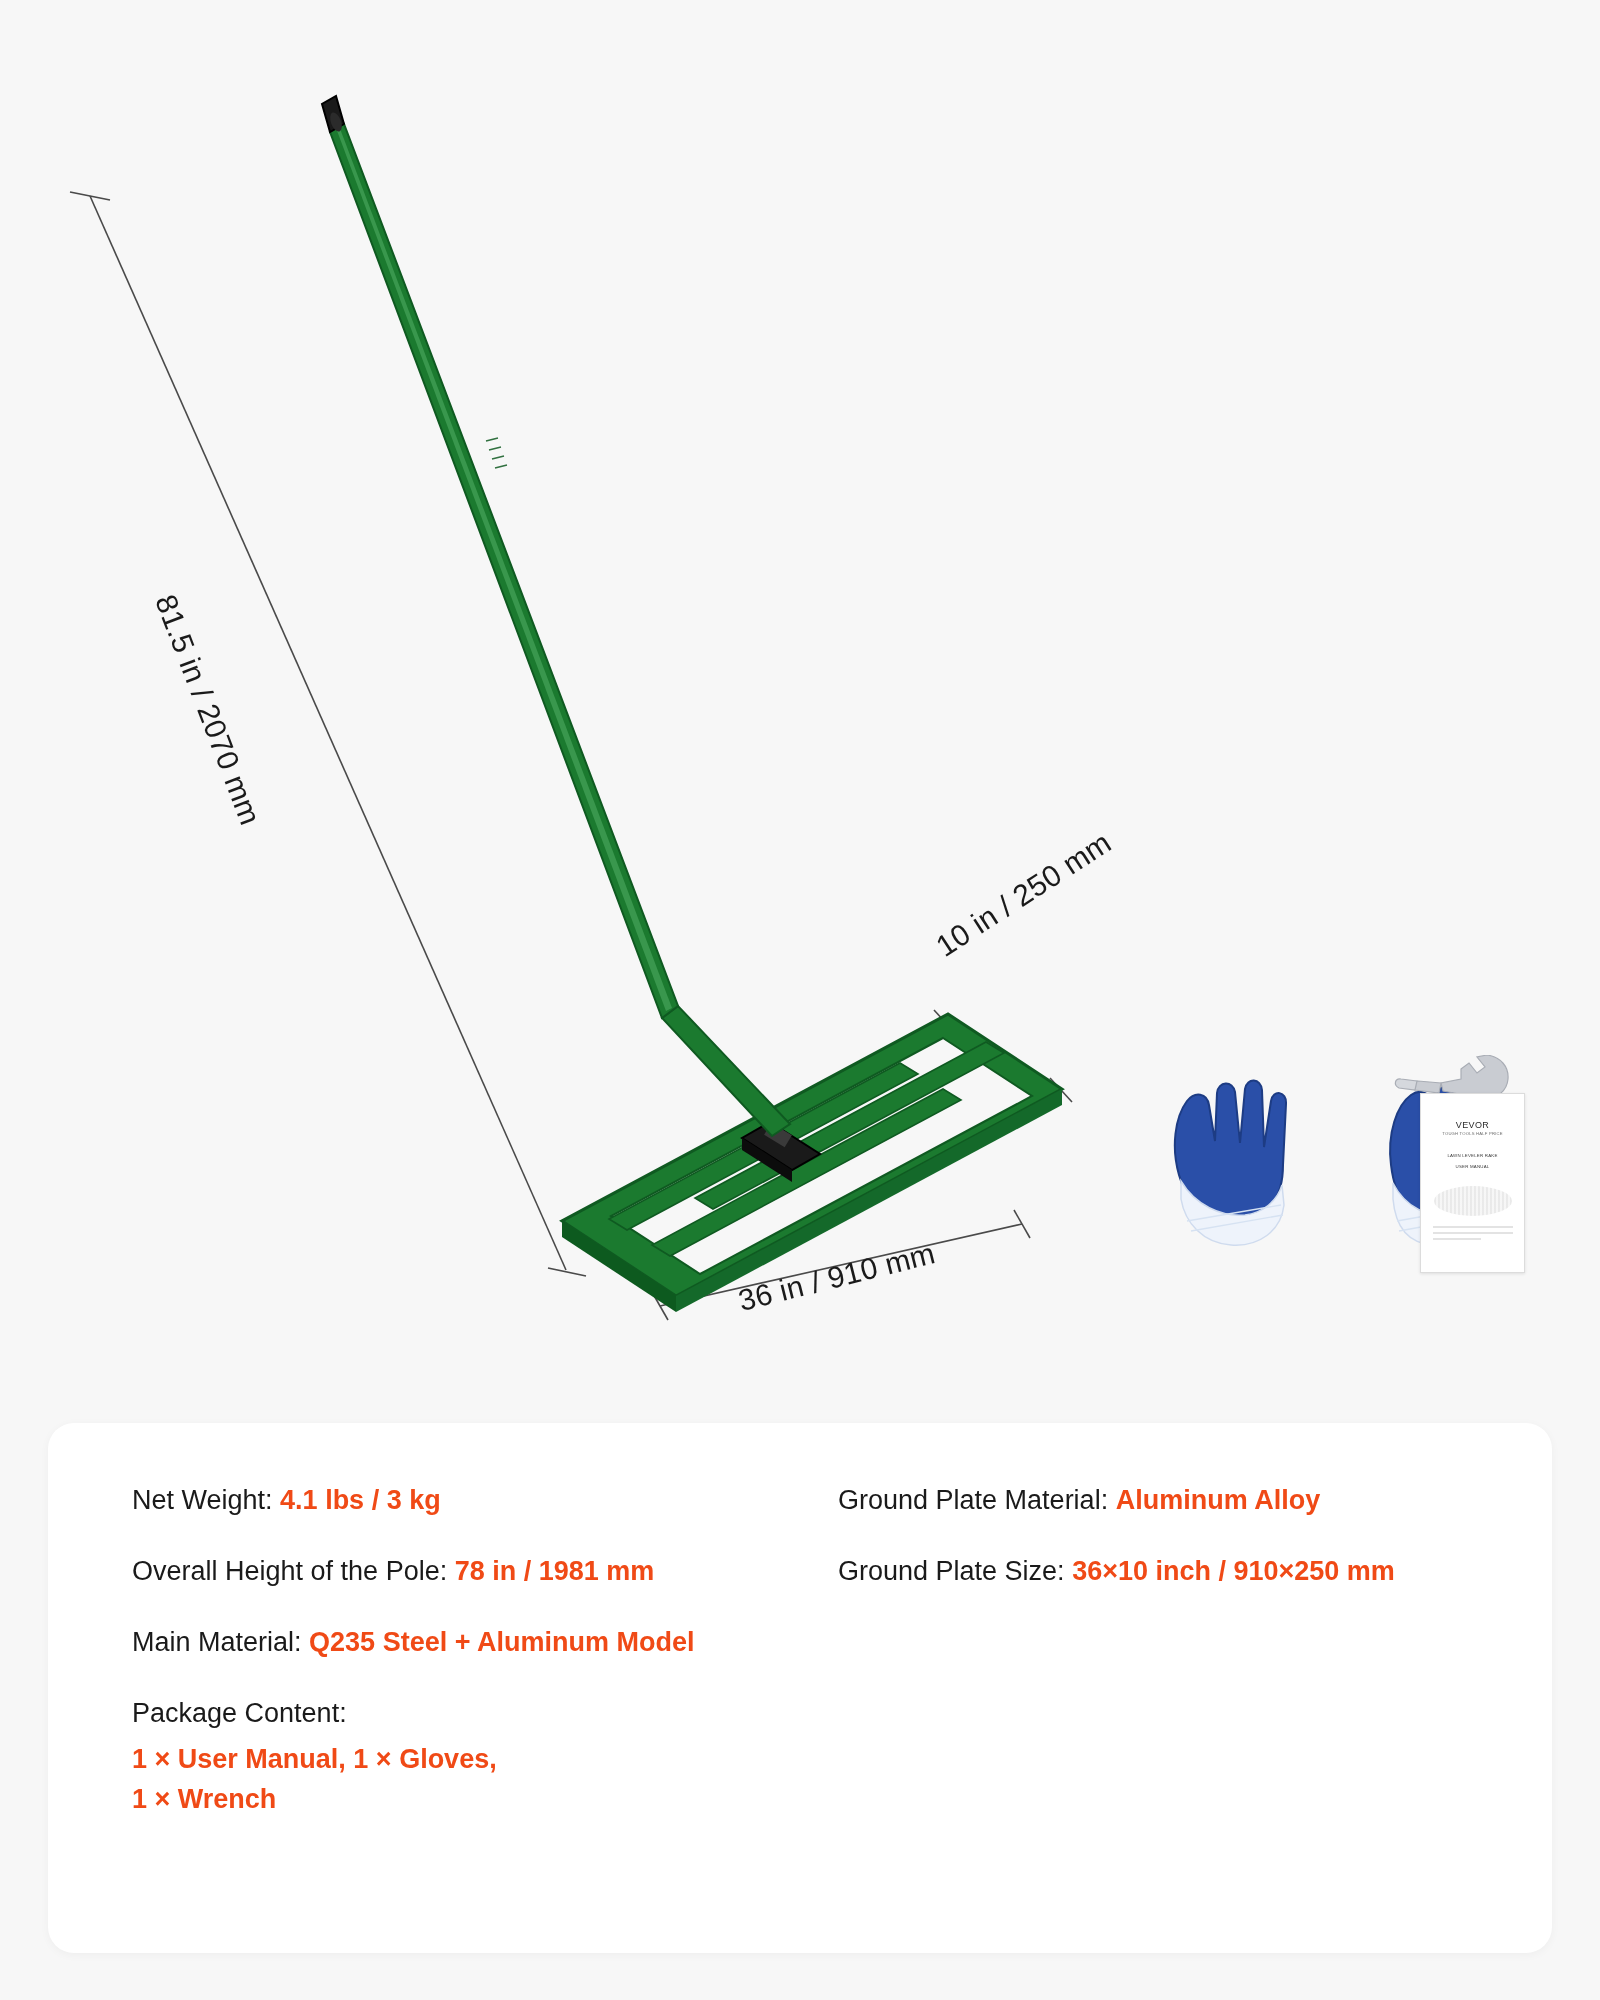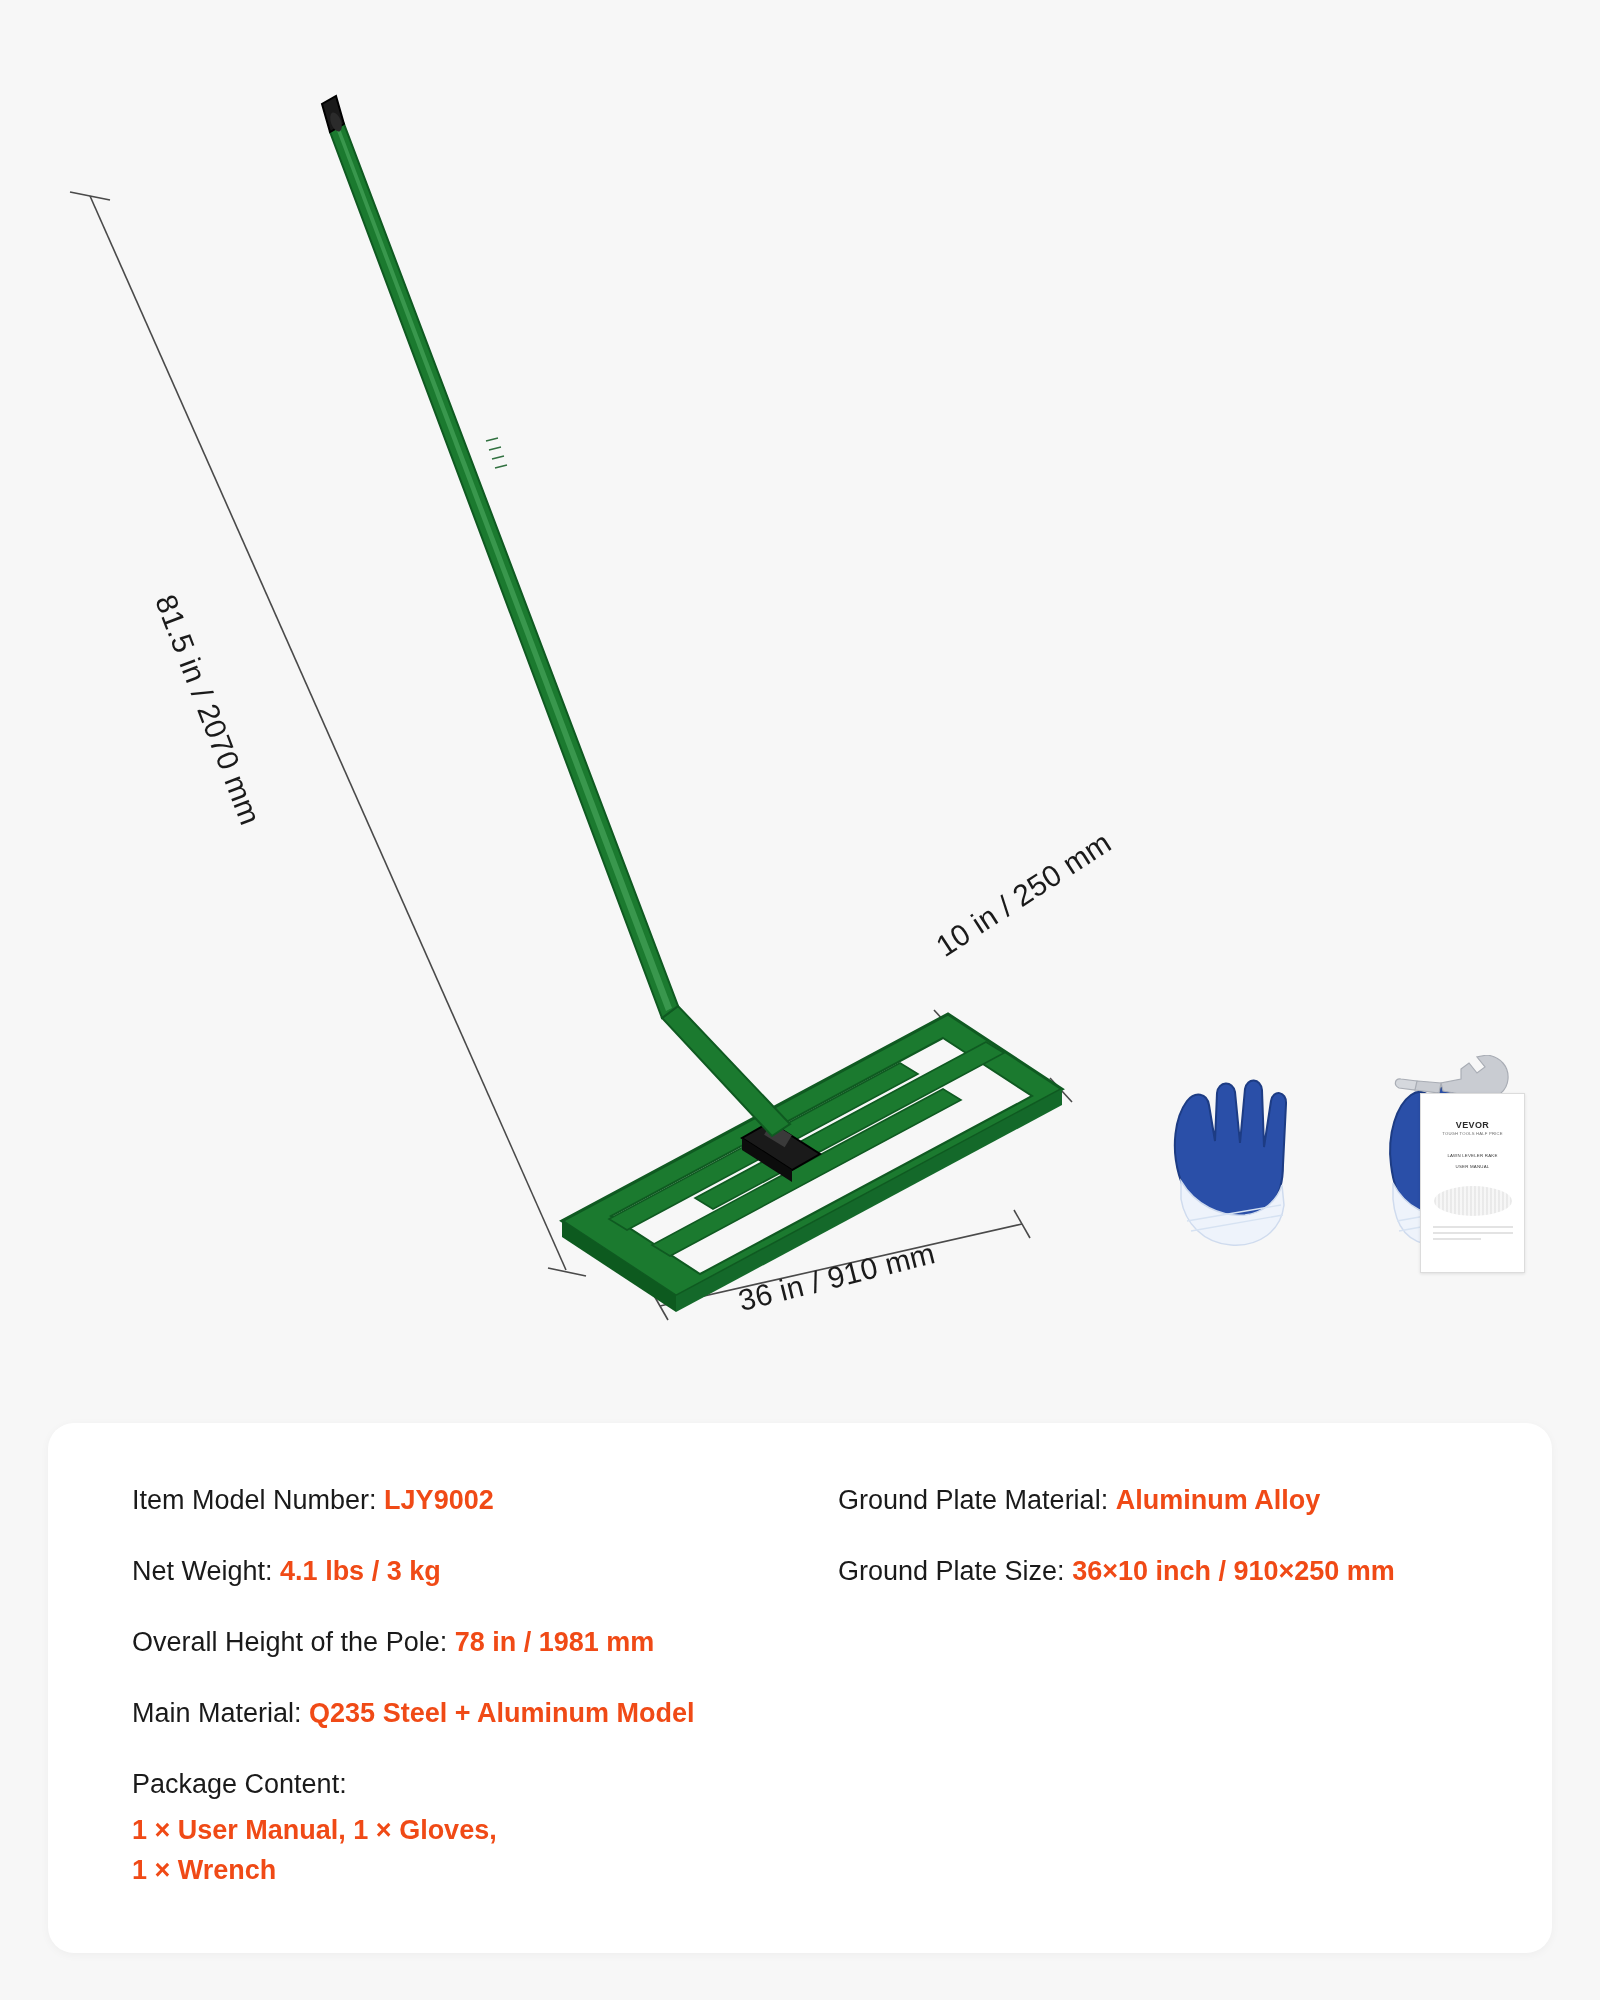--- a/index.html
+++ b/index.html
@@ -76,21 +76,21 @@
     width: 105px;
     height: 180px;
     background: #ffffff;
     border: 1px solid #dcdcdc;
     box-shadow: 0 1px 3px rgba(0,0,0,0.10);
     box-sizing: border-box;
     padding: 26px 10px 8px 10px;
   }
   .manual-brand {
     font-size: 9px;
-    font-weight: bold;
+    font-weight: normal;
     color: #2b2b2b;
     letter-spacing: 0.4px;
     text-align: center;
   }
   .manual-tag {
     font-size: 4.2px;
     color: #6b6b6b;
     text-align: center;
     margin-top: 1px;
     letter-spacing: 0.2px;
@@ -282,21 +282,20 @@
         <i></i>
           <i></i>
           <i class="short"></i>
       </div>
     </div>
   </div>
 </div>
 
 <div id="spec-card">
   <div class="spec-col" id="spec-col-left">
-      <div class="spec-row"><span class="label">Item Model Number:</span> <span class="value"> LJY9002</span></div>
       <div class="spec-row"><span class="label">Net Weight:</span> <span class="value"> 4.1 lbs / 3 kg</span></div>
       <div class="spec-row"><span class="label">Overall Height of the Pole:</span> <span class="value"> 78 in / 1981 mm</span></div>
       <div class="spec-row"><span class="label">Main Material:</span> <span class="value"> Q235 Steel + Aluminum Model</span></div>
       <div class="spec-row stacked"><span class="label">Package Content:</span><span class="value">1 × User Manual, 1 × Gloves,<br>1 × Wrench</span></div>
     </div>
   <div class="spec-col" id="spec-col-right">
       <div class="spec-row"><span class="label">Ground Plate Material:</span> <span class="value"> Aluminum Alloy</span></div>
       <div class="spec-row"><span class="label">Ground Plate Size:</span> <span class="value"> 36×10 inch / 910×250 mm</span></div>
     </div>
 </div>

